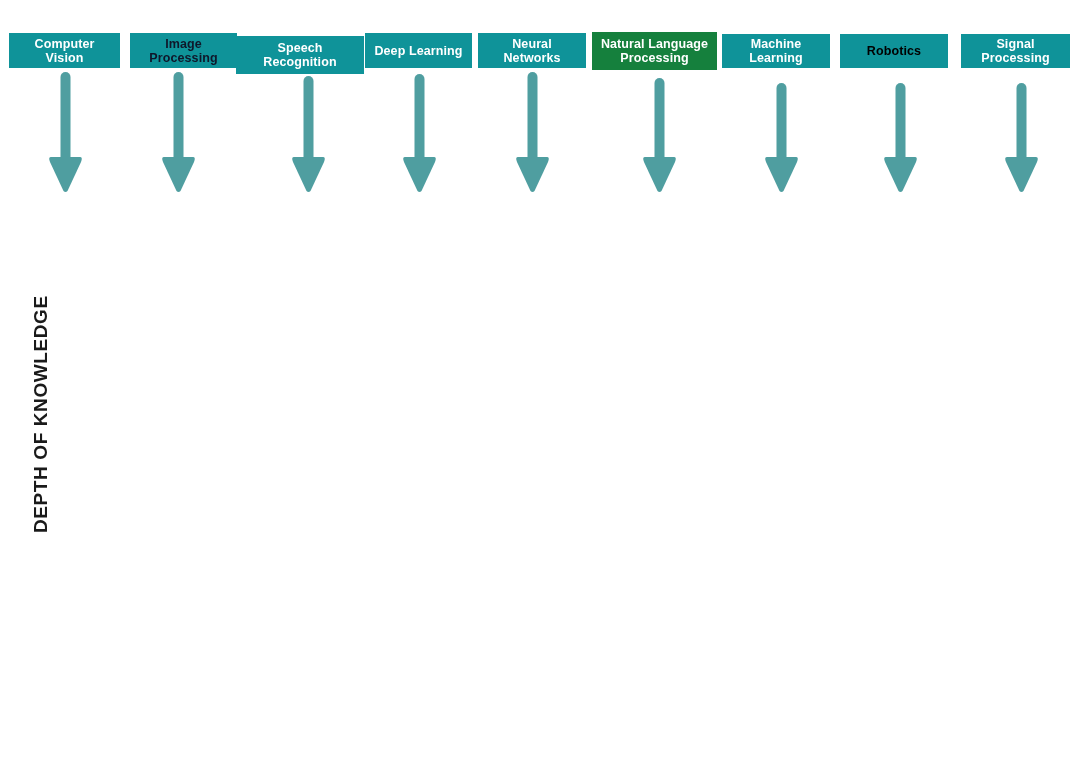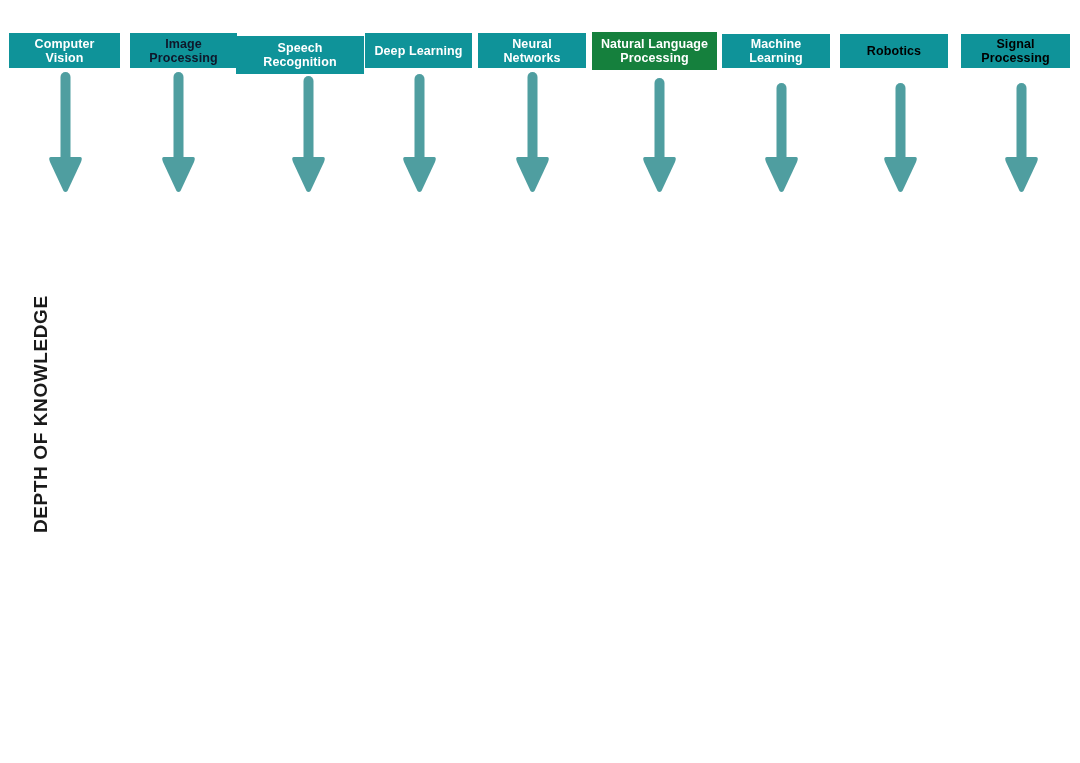--- a/index.html
+++ b/index.html
@@ -85,21 +85,21 @@
       <div class="topic-box" style="left: 592px; top: 32px; width: 125px; height: 38px; background: #15803d; color: rgb(255, 255, 255);">
         <span class="topic-label">Natural Language
 Processing</span>
       </div>
       <div class="topic-box" style="left: 722px; top: 34px; width: 108px; height: 34px; background: rgb(15, 147, 153); color: rgb(255, 255, 255);">
         <span class="topic-label">Machine Learning</span>
       </div>
       <div class="topic-box" style="left: 840px; top: 34px; width: 108px; height: 34px; background: rgb(15, 147, 153); color: #000000;">
         <span class="topic-label">Robotics</span>
       </div>
-      <div class="topic-box" style="left: 961px; top: 34px; width: 109px; height: 34px; background: rgb(15, 147, 153); color: #000000;">
+      <div class="topic-box" style="left: 961px; top: 34px; width: 109px; height: 34px; background: rgb(15, 147, 153); color: #ffffff;">
         <span class="topic-label">Signal Processing</span>
       </div>
     </div>
 
   <div id="arrows-layer">
       <svg width="39" height="125" viewBox="0 0 39 125" class="arrow" style="left: 45.5px; top: 70px;">
         <path d="M 14.5 7 A 5 5 0 0 1 24.5 7 L 24.5 91 L 14.5 91 Z" fill="#4f9ea0"></path>
         <path d="M 5 87 L 34 87 Q 37 87 35 92 L 21.5 121 Q 19.5 123 17.5 121 L 4 92 Q 2 87 5 87 Z" fill="#4f9ea0"></path>
       </svg>
       <svg width="39" height="125" viewBox="0 0 39 125" class="arrow" style="left: 158.5px; top: 70px;">

